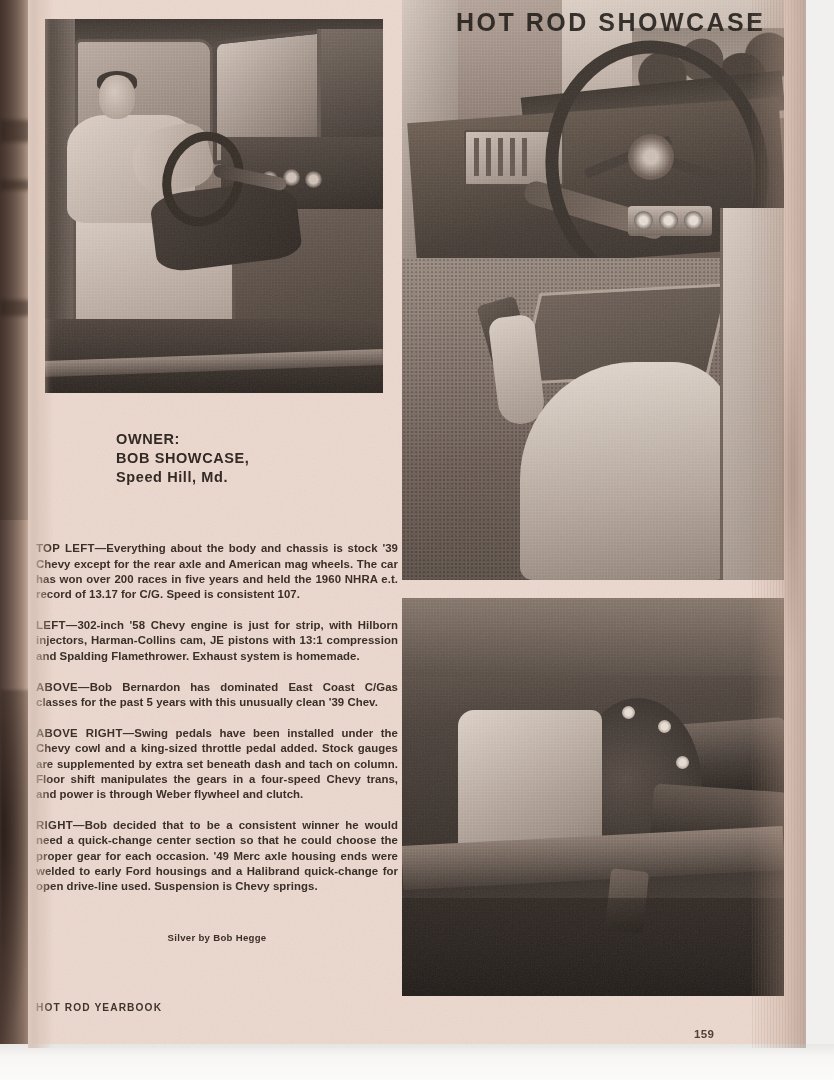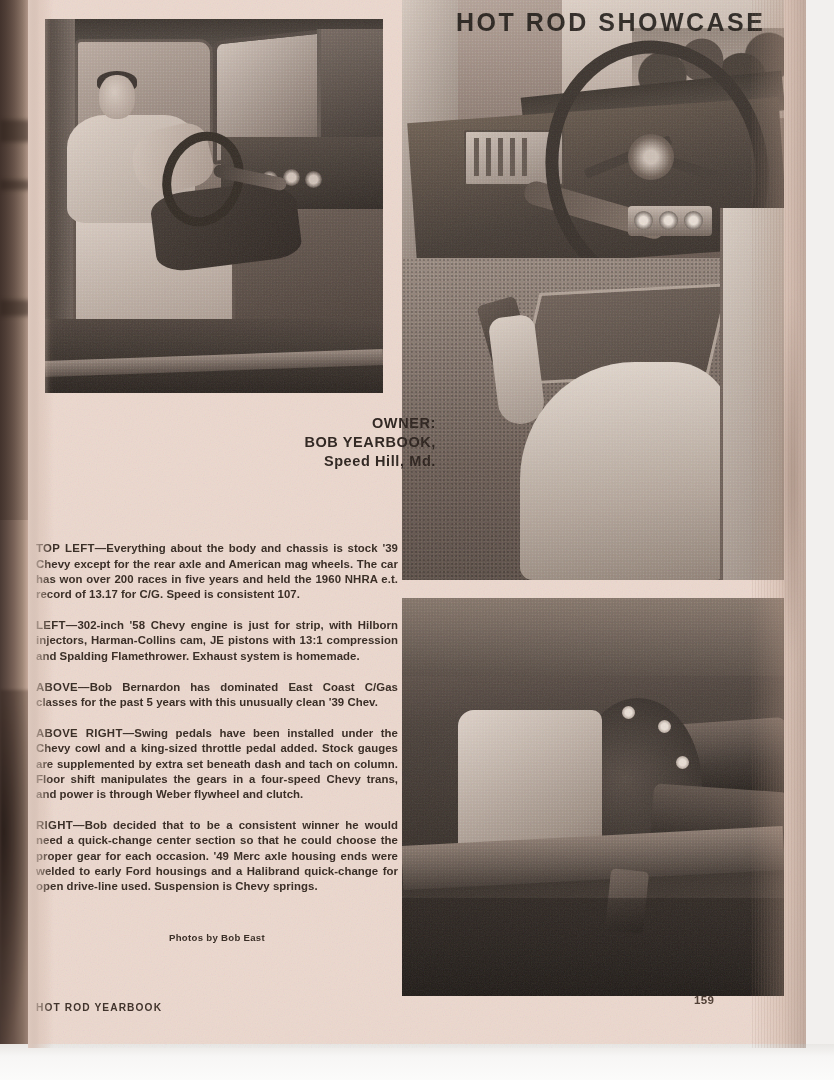--- a/index.html
+++ b/index.html
@@ -407,23 +407,23 @@
     transform: rotate(6deg);
   }
   .pa-shadow {
     position: absolute; left: 0; top: 300px; width: 382px; height: 98px;
     background: linear-gradient(180deg,rgba(20,16,13,.45),rgba(12,10,8,.80));
   }
 
   
   .owner-block {
     position: absolute;
-    left: 88px; top: 414px;
+    left: 88px; top: 430px;
     width: 320px;
-    text-align: right;
+    text-align: left;
     z-index: 30;
   }
   .owner-block div {
     font-family: "Liberation Sans", sans-serif;
     font-weight: bold;
     font-size: 14.5px;
     letter-spacing: .6px;
     color: #2b211c;
     line-height: 19px;
   }
@@ -468,21 +468,21 @@
     left: 8px; top: 1002px;
     font-family: "Liberation Sans", sans-serif;
     font-weight: bold;
     font-size: 10.2px;
     letter-spacing: 1.1px;
     color: #3a2c24;
     z-index: 30;
   }
   #folio {
     position: absolute;
-    left: 666px; top: 994px;
+    left: 666px; top: 1028px;
     font-family: "Liberation Sans", sans-serif;
     font-weight: bold;
     font-size: 11.5px;
     letter-spacing: .4px;
     color: #4a382e;
     z-index: 30;
   }
 
   
   #left-fade {
@@ -588,33 +588,33 @@
       <div class="pa-tube2"></div>
       <div class="pa-spring"></div>
       <div class="pa-bracket"></div>
       <div class="pa-shadow"></div>
       <div class="halftone"></div>
       <div class="tone"></div>
     </div>
 
     <div class="owner-block">
       <div>OWNER:</div>
-      <div>BOB YEARBOOK,</div>
+      <div>BOB SHOWCASE,</div>
       <div>Speed Hill, Md.</div>
     </div>
 
     <div id="captions">
       <p class="caption"><span class="lead">TOP LEFT—</span><span class="body">Everything about the body and chassis is stock '39 Chevy except for the rear axle and American mag wheels. The car has won over 200 races in five years and held the 1960 NHRA e.t. record of 13.17 for C/G. Speed is consistent 107.</span></p>
       <p class="caption"><span class="lead">LEFT—</span><span class="body">302-inch '58 Chevy engine is just for strip, with Hilborn injectors, Harman-Collins cam, JE pistons with 13:1 compression and Spalding Flamethrower. Exhaust system is homemade.</span></p>
       <p class="caption"><span class="lead">ABOVE—</span><span class="body">Bob Bernardon has dominated East Coast C/Gas classes for the past 5 years with this unusually clean '39 Chev.</span></p>
       <p class="caption"><span class="lead">ABOVE RIGHT—</span><span class="body">Swing pedals have been installed under the Chevy cowl and a king-sized throttle pedal added. Stock gauges are supplemented by extra set beneath dash and tach on column. Floor shift manipulates the gears in a four-speed Chevy trans, and power is through Weber flywheel and clutch.</span></p>
       <p class="caption"><span class="lead">RIGHT—</span><span class="body">Bob decided that to be a consistent winner he would need a quick-change center section so that he could choose the proper gear for each occasion. '49 Merc axle housing ends were welded to early Ford housings and a Halibrand quick-change for open drive-line used. Suspension is Chevy springs.</span></p>
     </div>
 
-    <div id="photo-credit">Photos by Bob East</div>
+    <div id="photo-credit">Silver by Bob Hegge</div>
 
     <div id="footer-left">HOT ROD YEARBOOK</div>
     <div id="folio">159</div>
 
     <svg id="grain" xmlns="http://www.w3.org/2000/svg">
       <filter id="gr">
           <feTurbulence type="fractalNoise" baseFrequency="0.85" numOctaves="3"></feTurbulence>
         </filter>
       <rect width="100%" height="100%" filter="url(#gr)" opacity="0.38"></rect>
     </svg>

